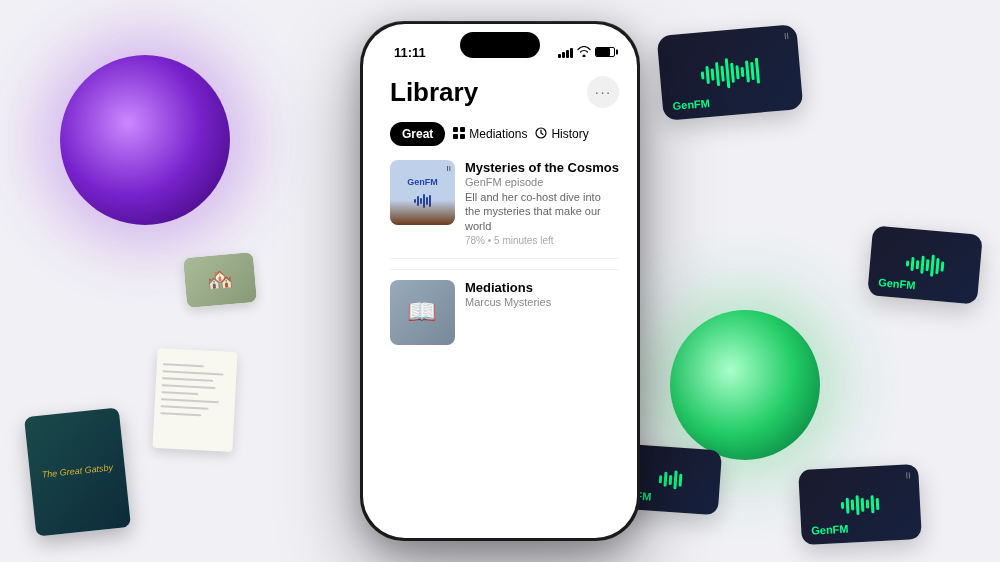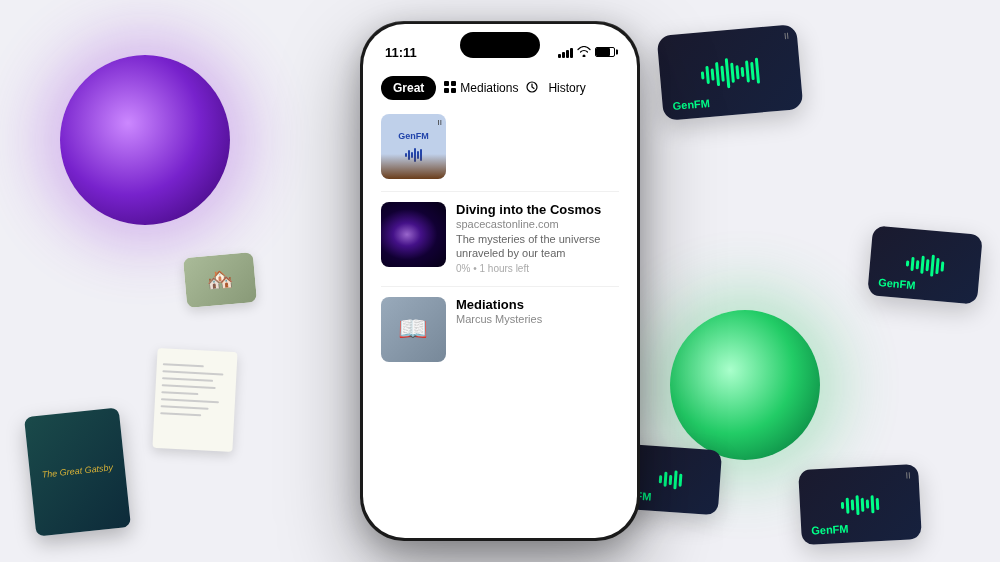--- a/index.html
+++ b/index.html
@@ -201,20 +201,21 @@
       position: relative;
     }
 
     .phone-inner {
       width: 100%;
       height: 100%;
       background: #ffffff;
       border-radius: 42px;
       overflow: hidden;
       position: relative;
+      padding-left: 9px;
     }
 
     
     .status-bar {
       display: flex;
       justify-content: space-between;
       align-items: center;
       padding: 12px 22px 0;
       height: 44px;
     }
@@ -348,21 +349,21 @@
       gap: 4px;
       color: #000;
       font-size: 12px;
       font-weight: 500;
       cursor: pointer;
     }
 
     .tab-history {
       display: flex;
       align-items: center;
-      gap: 10px;
+      gap: 4px;
       color: #000;
       font-size: 12px;
       font-weight: 500;
       cursor: pointer;
     }
 
     .tab-icon {
       font-size: 11px;
     }
 
@@ -598,20 +599,26 @@
               <path d="M1 3.5C2.8 1.6 4.8.5 7 .5s4.2 1.1 6 3" stroke="#000" stroke-width="1.2" fill="none" stroke-linecap="round"></path>
             </svg>
           </span>
           <div class="battery-icon">
             <div class="battery-fill"></div>
           </div>
         </div>
       </div>
 
       <div class="app-content">
+        <div class="library-header">
+          <h1 class="library-title">Library</h1>
+          <div class="more-button">
+            <span class="more-dots">···</span>
+          </div>
+        </div>
 
         <div class="tabs-row">
           <div class="tab-saved">Great</div>
           <div class="tab-collections">
             <span class="tab-icon">
               <svg width="12" height="12" viewBox="0 0 12 12">
                 <rect x="0" y="0" width="5" height="5" rx="1" fill="#000"></rect>
                 <rect x="7" y="0" width="5" height="5" rx="1" fill="#000"></rect>
                 <rect x="0" y="7" width="5" height="5" rx="1" fill="#000"></rect>
                 <rect x="7" y="7" width="5" height="5" rx="1" fill="#000"></rect>
@@ -641,35 +648,30 @@
                 <div class="gfm-wave" style="height:10px"></div>
                 <div class="gfm-wave" style="height:6px"></div>
                 <div class="gfm-wave" style="height:14px"></div>
                 <div class="gfm-wave" style="height:8px"></div>
                 <div class="gfm-wave" style="height:12px"></div>
               </div>
             </div>
             <div style="position:absolute;bottom:0;left:0;right:0;height:25px;background:linear-gradient(0deg,#6a3d1a,transparent);"></div>
             <span class="pause-btn">II</span>
           </div>
+          <div class="item-info">
+            <div class="item-title">Mysteries of the Cosmos</div>
+            <div class="item-subtitle">GenFM episode</div>
+            <div class="item-desc">Ell and her co-host dive into the mysteries that make our world</div>
+            <div class="item-meta">78% • 5 minutes left</div>
+          </div>
         </div>
 
         <div class="divider"></div>
 
-        <div class="library-item">
-          <div class="item-thumbnail">
-            <div class="thumbnail-galaxy" style="background:radial-gradient(ellipse at 40% 50%, #9966cc 0%, #441188 25%, #110033 55%, #050015 100%);width:100%;height:100%;"></div>
-          </div>
-          <div class="item-info">
-            <div class="item-title">Diving into the Cosmos</div>
-            <div class="item-subtitle">spacecastonline.com</div>
-            <div class="item-desc">The mysteries of the universe unraveled by our team</div>
-            <div class="item-meta">0% • 1 hours left</div>
-          </div>
-        </div>
 
         <div class="divider"></div>
 
         <div class="library-item">
           <div class="item-thumbnail">
             <div class="thumbnail-book" style="width:100%;height:100%;background:linear-gradient(135deg,#99aabb,#778899);display:flex;align-items:center;justify-content:center;font-size:24px;">📖</div>
           </div>
           <div class="item-info">
             <div class="item-title">Mediations</div>
             <div class="item-subtitle">Marcus Mysteries</div>

